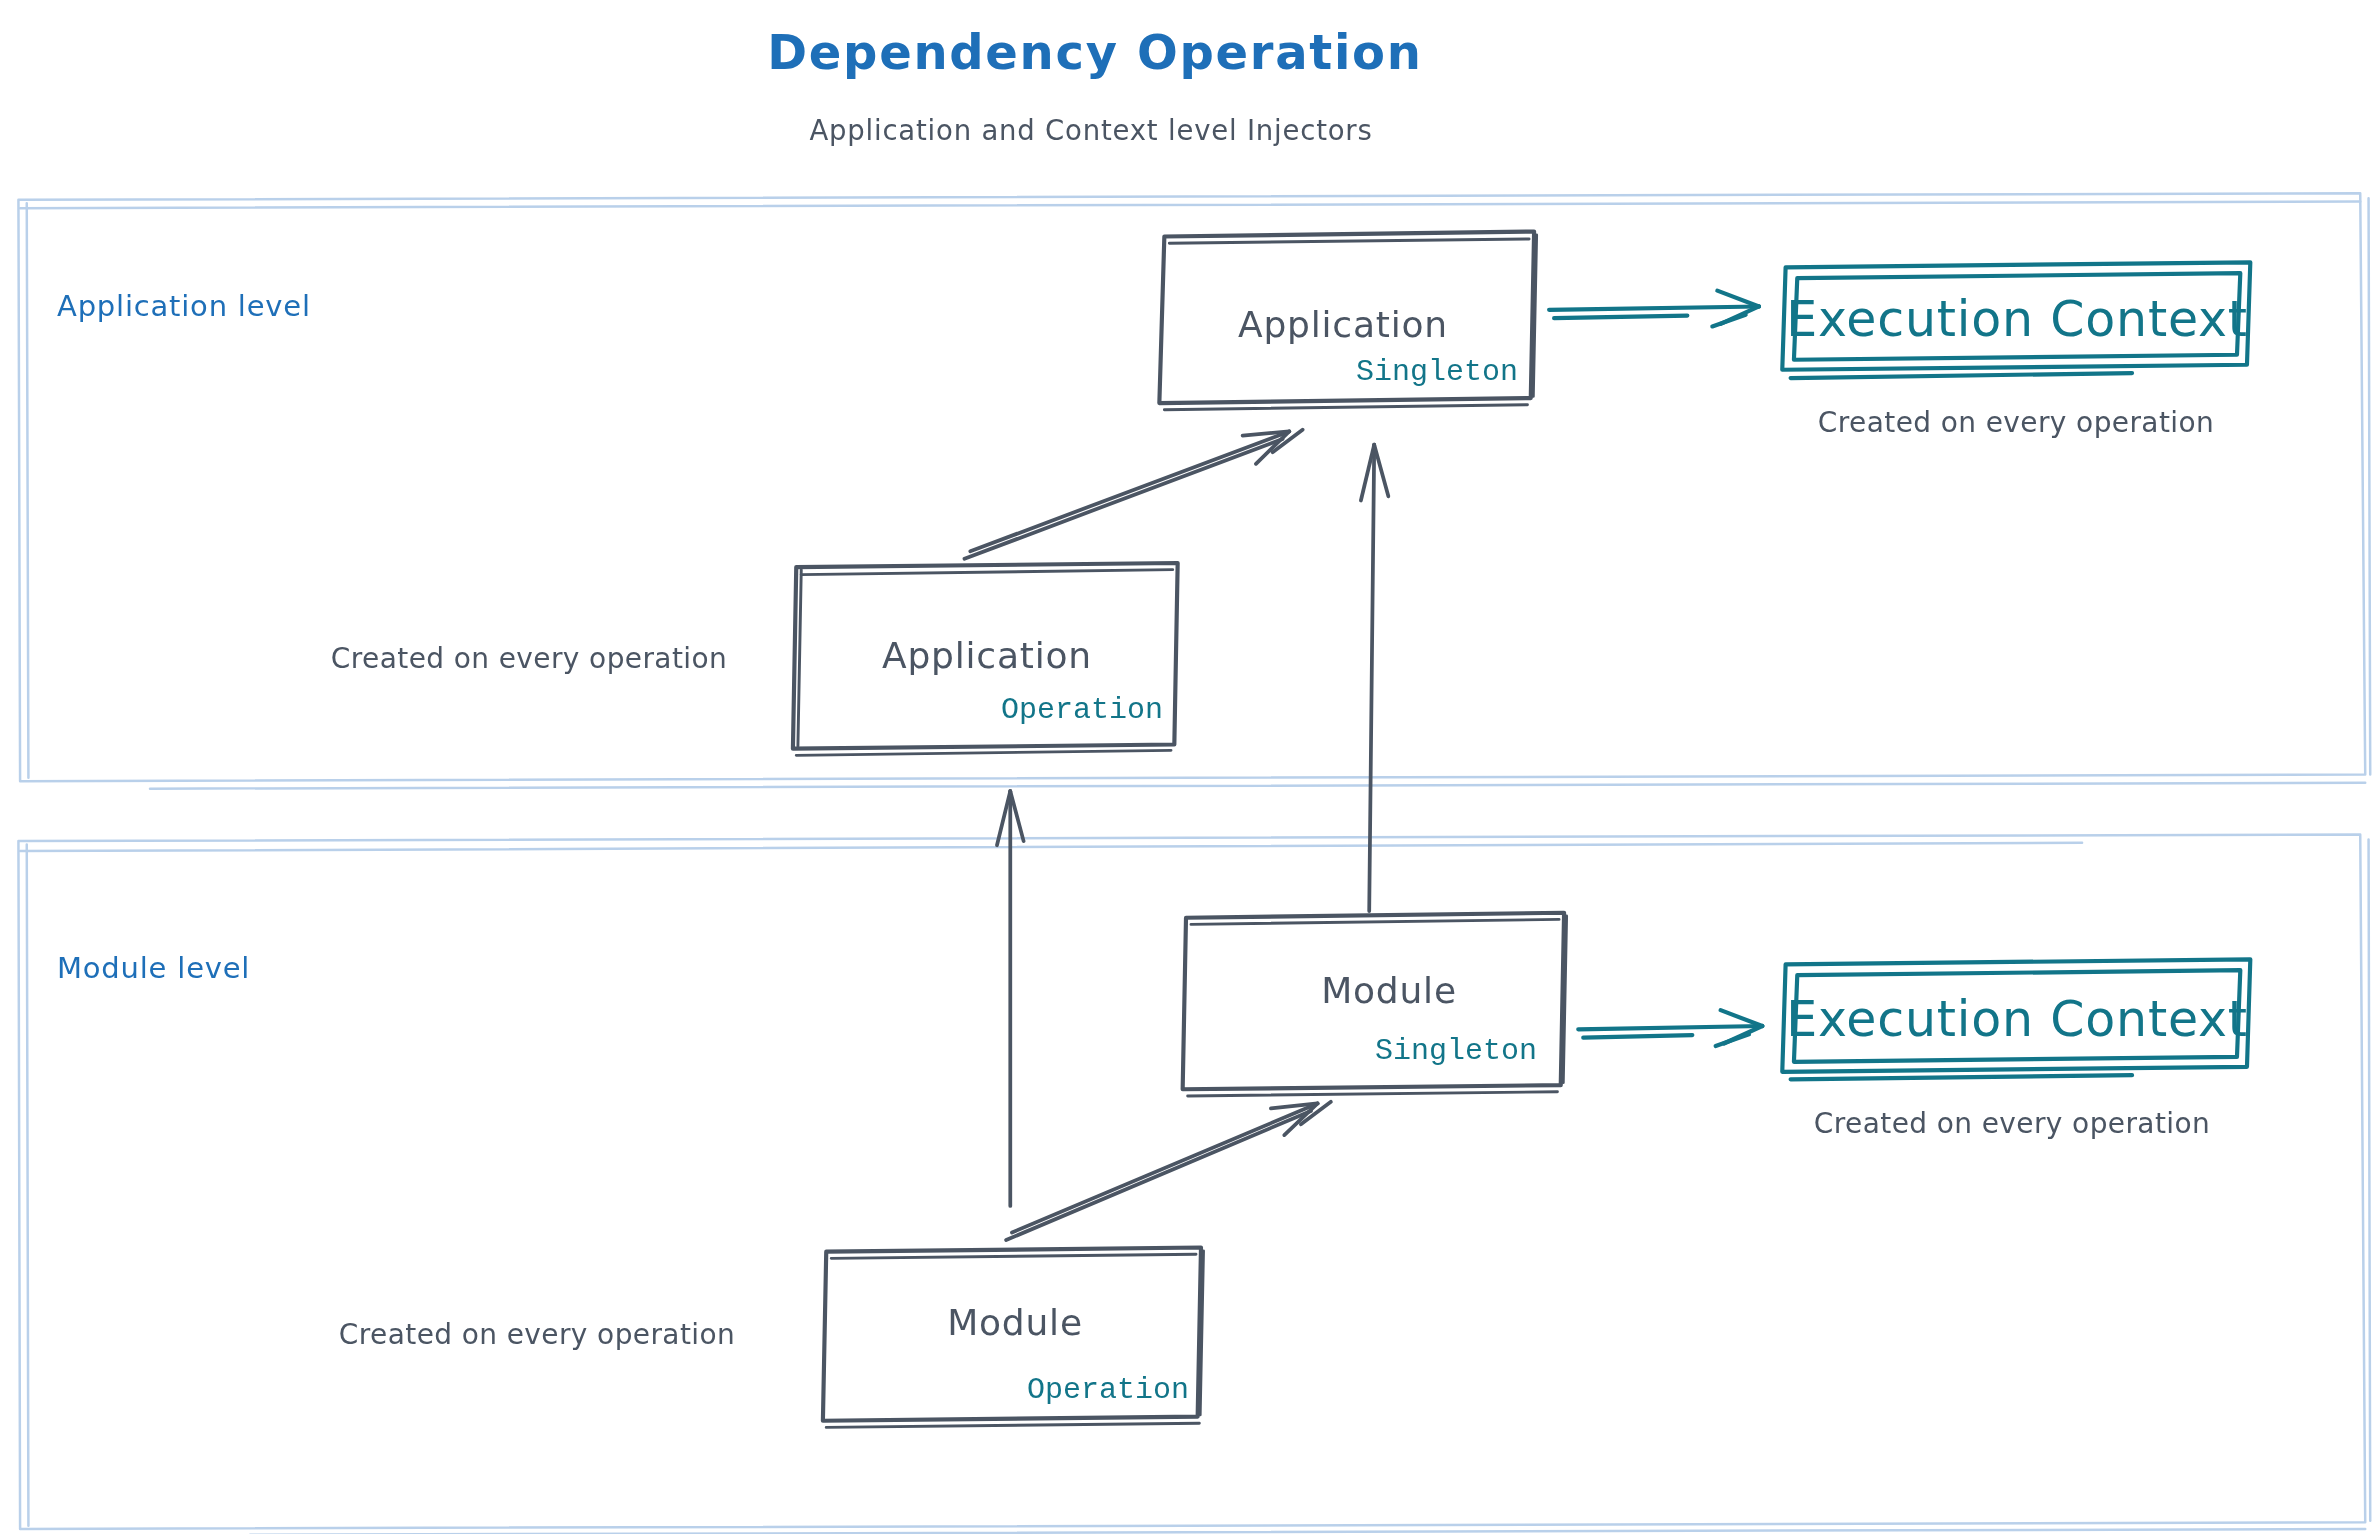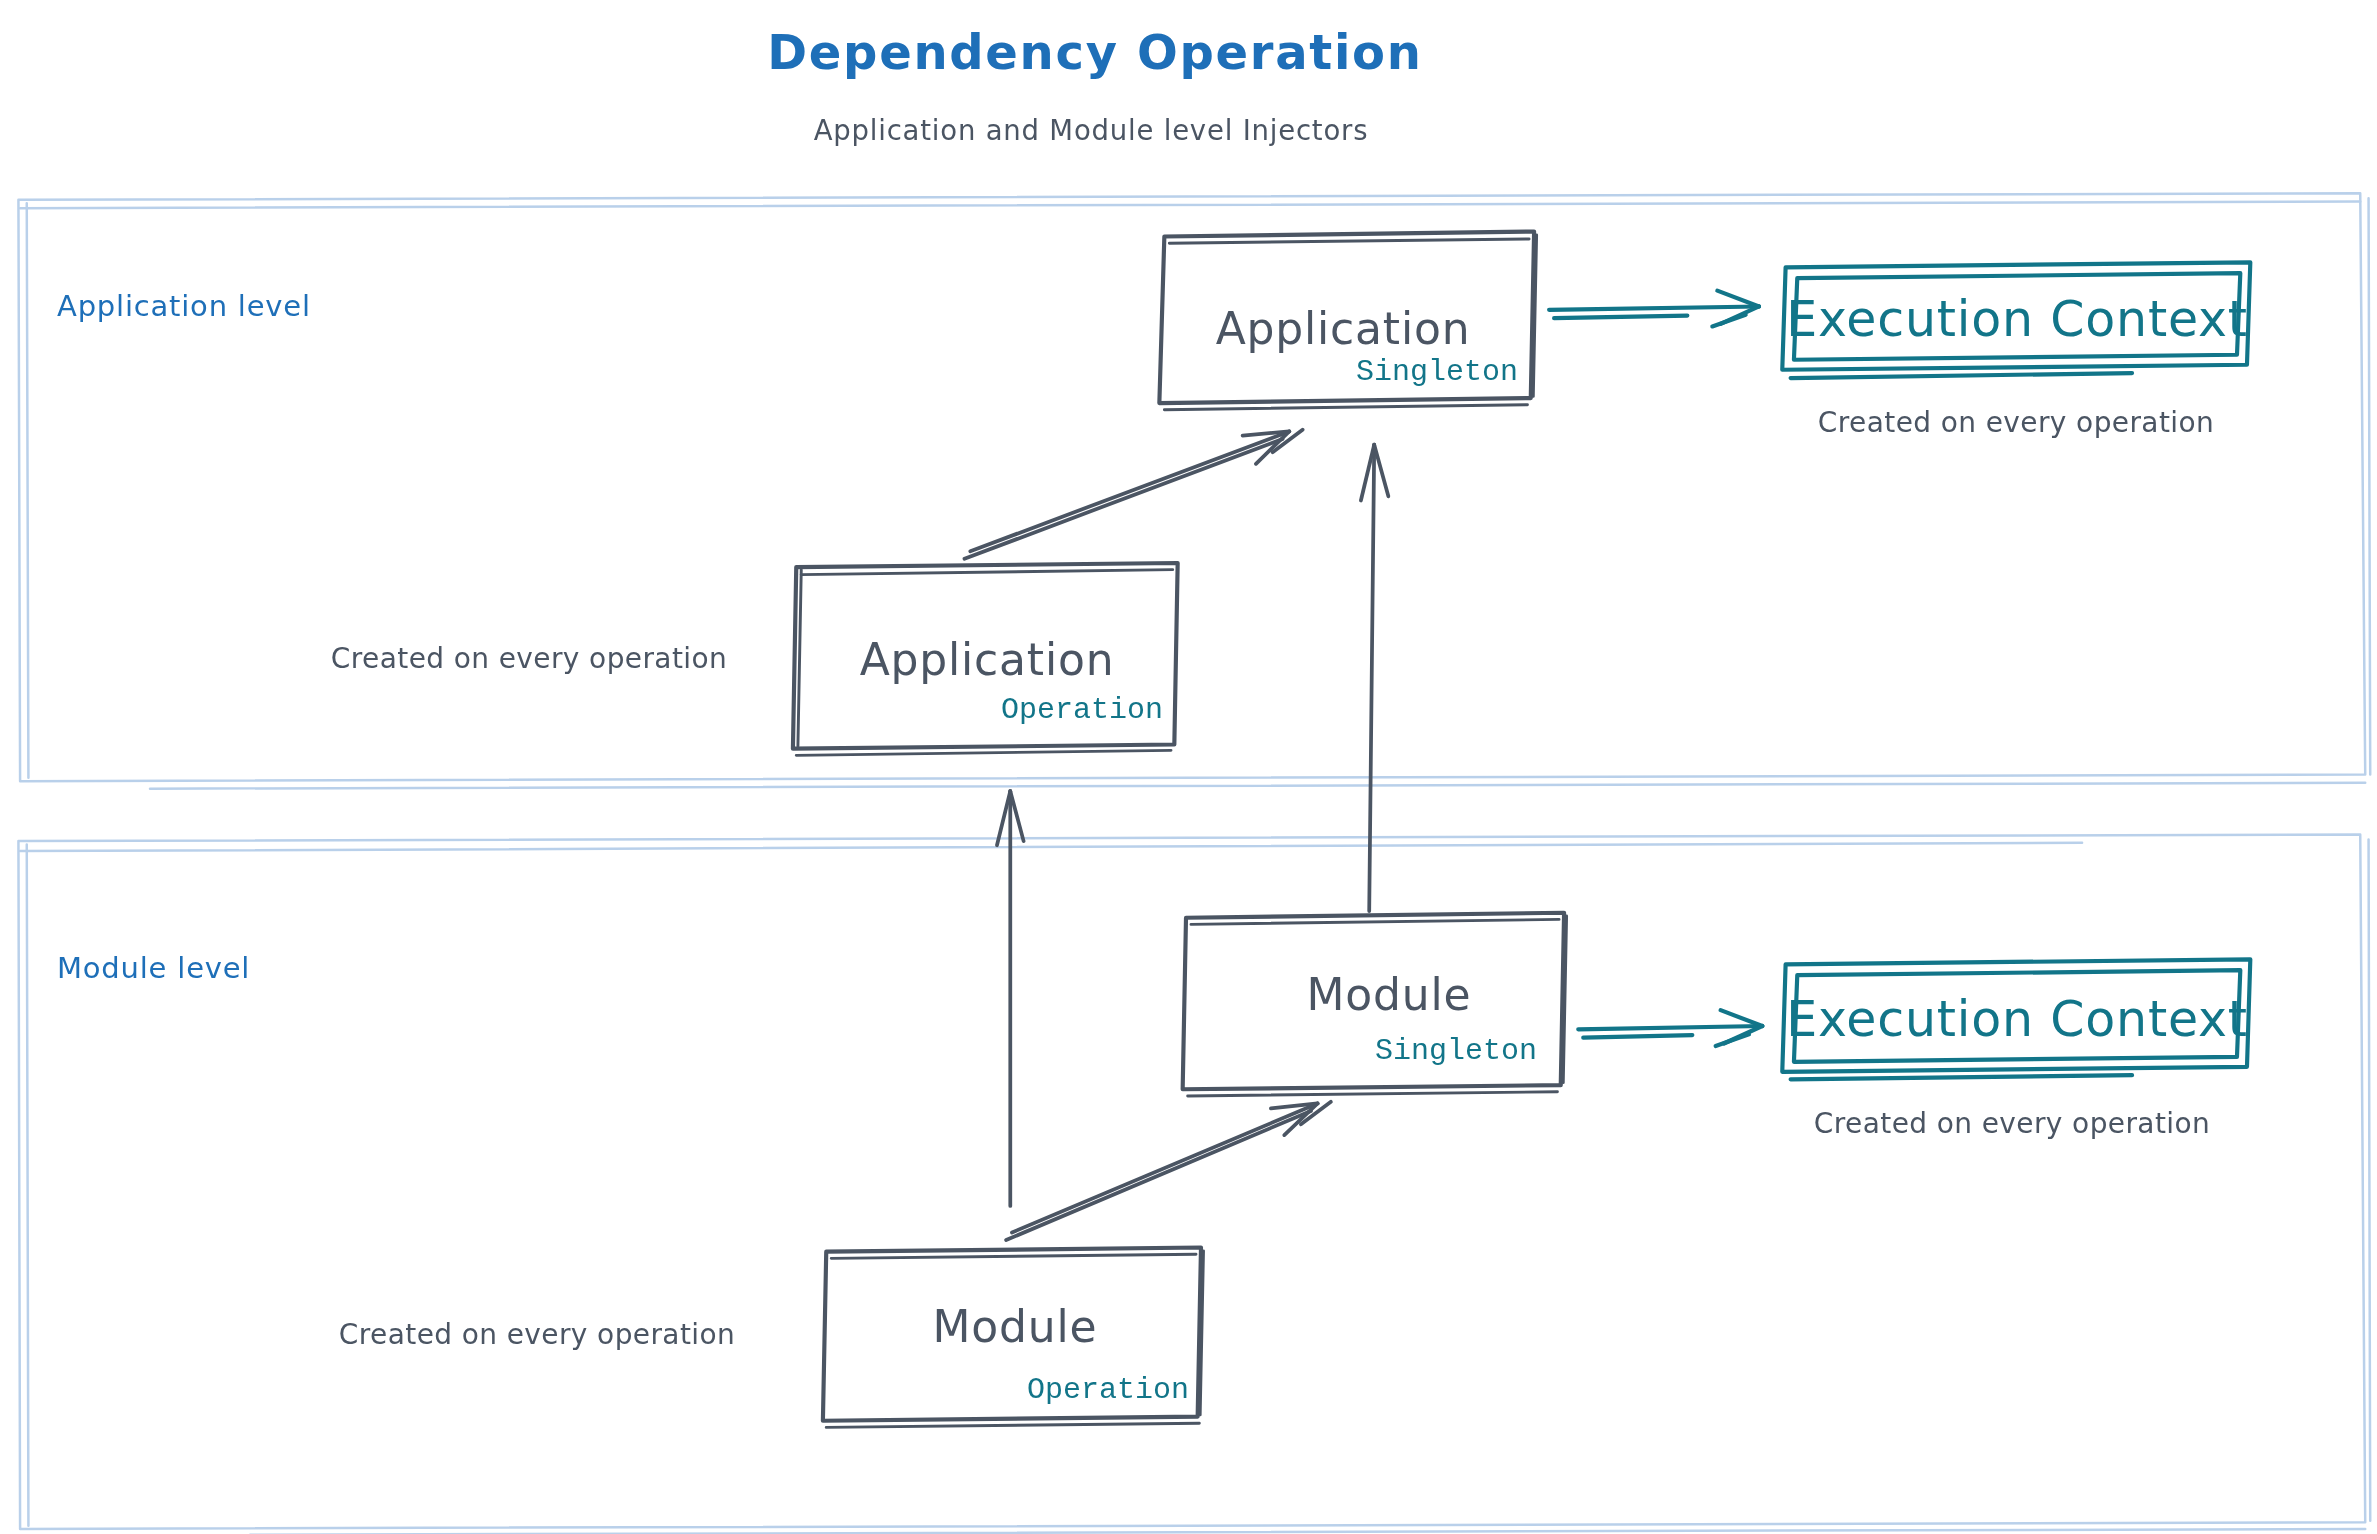--- a/index.html
+++ b/index.html
@@ -18,21 +18,21 @@
   .s-arrow{stroke:var(--dark);stroke-width:4.5;fill:none;stroke-linecap:round;stroke-linejoin:round;}
   .txt{position:absolute;white-space:nowrap;line-height:1;}
   .t-blue{color:var(--blue);}
   .t-dark{color:var(--dark);}
   .t-teal{color:var(--teal);}
   .center{transform:translateX(-50%);}
   .rightal{transform:translateX(-100%);}
   .f-title{font-size:48px;font-weight:bold;letter-spacing:1.7px;}
   .f-sub{font-size:27.5px;letter-spacing:0.8px;}
   .f-level{font-size:29px;letter-spacing:0.8px;}
-  .f-boxtitle{font-size:44px;letter-spacing:0.8px;text-align:right;}
+  .f-boxtitle{font-size:36px;letter-spacing:0.8px;text-align:right;}
   .f-scope{font-size:30px;font-family:Liberation Mono, monospace;}
   .f-ec{font-size:49px;letter-spacing:0.8px;}
   .f-note{font-size:28px;letter-spacing:0.4px;}
 </style>
 </head>
 <body>
 
 <svg id="strokes" viewBox="0 0 2854 1842" xmlns="http://www.w3.org/2000/svg">
 
   <g>
@@ -131,21 +131,21 @@
 
   <g>
     <path class="s-arrow" d="M 1213 1448 L 1213 950"></path>
     <path class="s-arrow" d="M 1213 950 L 1197 1015"></path>
     <path class="s-arrow" d="M 1213 950 L 1229 1010"></path>
   </g>
 </svg>
 
 <div class="txt t-blue f-title center" style="left:1095px;top:27.5px;">Dependency Operation</div>
 
-<div class="txt t-dark f-sub center" style="left:1091px;top:117px;">Application and Module level Injectors</div>
+<div class="txt t-dark f-sub center" style="left:1091px;top:117px;">Application and Context level Injectors</div>
 
 <div class="txt t-blue f-level" style="left:57px;top:292px;">Application level</div>
 
 <div class="txt t-dark f-boxtitle center" style="left:1343px;top:307px;">Application</div>
 <div class="txt t-teal f-scope rightal" style="left:1518px;top:357px;">Singleton</div>
 
 <div class="txt t-teal f-ec center" style="left:2017px;top:295px;">Execution Context</div>
 <div class="txt t-dark f-note center" style="left:2016px;top:409px;">Created on every operation</div>
 
 <div class="txt t-dark f-note center" style="left:529px;top:645px;">Created on every operation</div>

